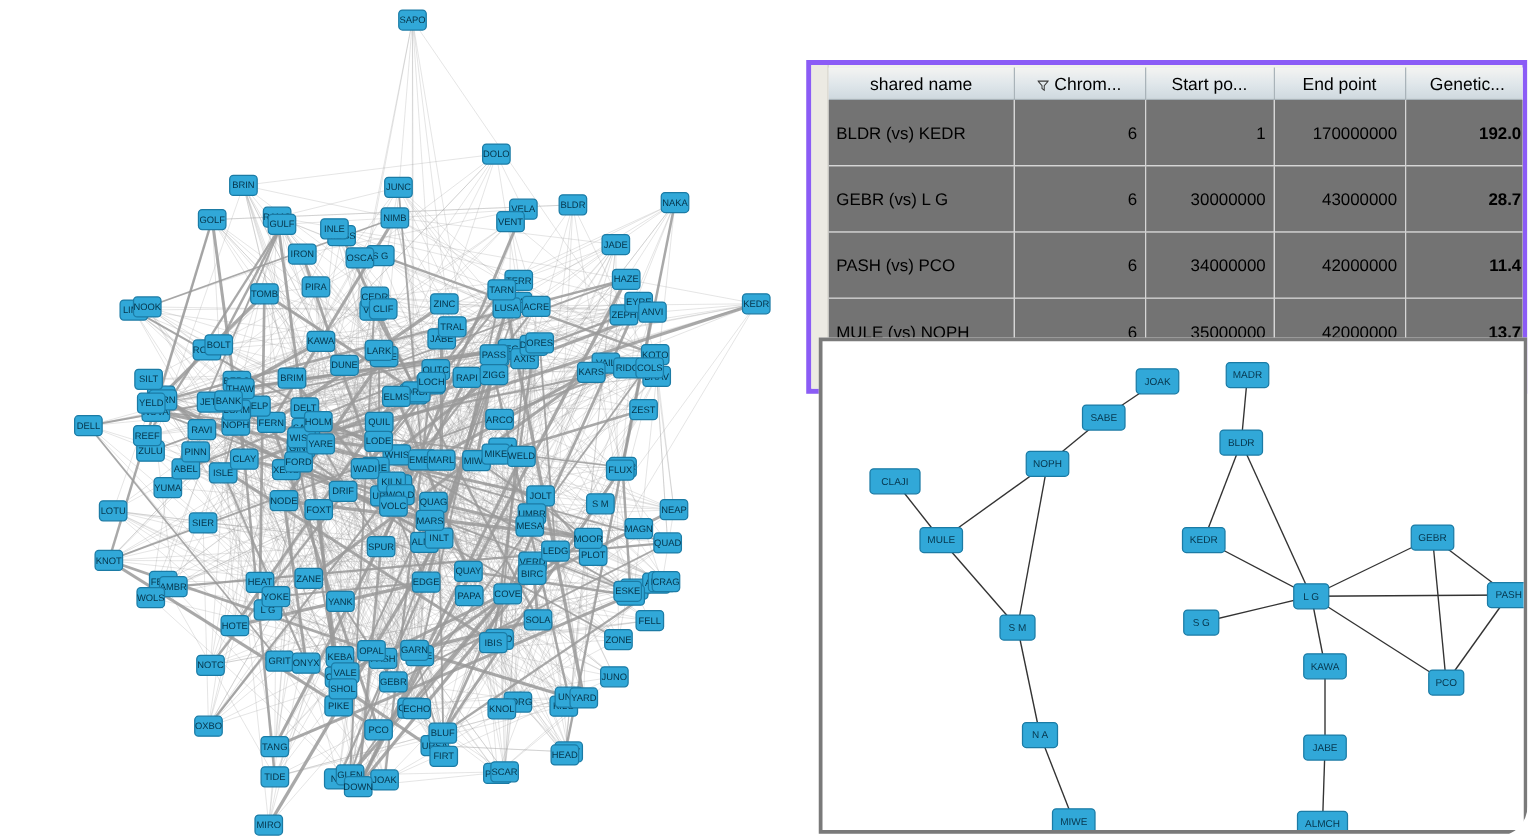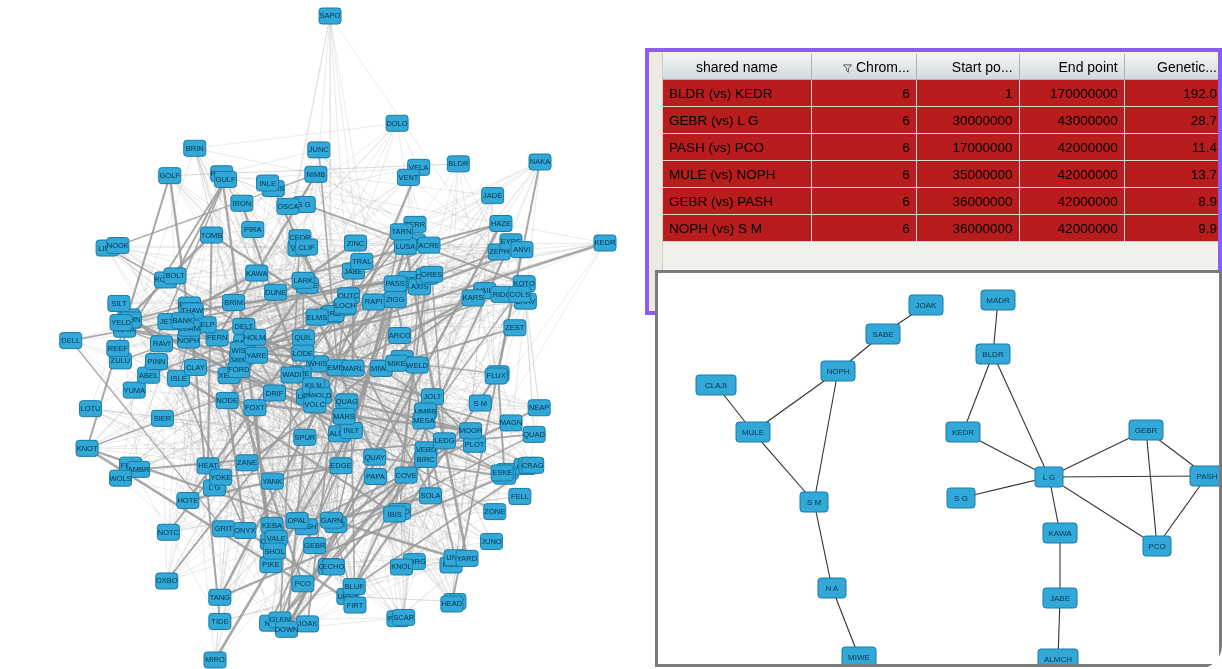--- a/index.html
+++ b/index.html
@@ -70,47 +70,47 @@
     background: #ffffff;
   }
   table.data-table th {
     background: linear-gradient(to bottom, #f4f4f2 0%, #dfe6ea 55%, #cfd9df 100%);
     border: 1px solid #a9b3b9;
     border-top: none;
     border-left: none;
     font-weight: normal;
     font-size: 14px;
     padding: 3px 6px;
-    text-align: right;
+    text-align: center;
     white-space: nowrap;
     height: 19px;
   }
   table.data-table th.col-name { text-align: center; }
   table.data-table td {
     border-bottom: 1px solid #d6d6d6;
     border-right: 1px solid #d6d6d6;
-    padding: 3px 6px;
+    padding: 16px 6px;
     height: 20px;
     white-space: nowrap;
-    background: #b91c1c;
+    background: #737373;
   }
   td.align-left  { text-align: left; }
   td.align-right { text-align: right; }
   .filter-icon {
     display: inline-block;
     width: 9px;
     height: 9px;
     margin-right: 4px;
     vertical-align: -1px;
   }
   .col-w1 { width: 150px; }
   .col-w2 { width: 104px; }
   .col-w3 { width: 104px; }
   .col-w4 { width: 104px; }
-  .col-w5 { width: 99px; }
+  .col-w5 { width: 99px; font-weight: bold; }
 
   
   #sub-network {
     position: absolute;
     left: 10px;
     top: 270px;
     width: 567px;
     height: 397px;
     background: #ffffff;
     border: 3px solid #7a7a7a;
@@ -2003,21 +2003,21 @@
             <tr>
               <td class="col-w1 align-left">GEBR (vs) L G</td>
               <td class="col-w2 align-right">6</td>
               <td class="col-w3 align-right">30000000</td>
               <td class="col-w4 align-right">43000000</td>
               <td class="col-w5 align-right">28.7</td>
             </tr>
             <tr>
               <td class="col-w1 align-left">PASH (vs) PCO</td>
               <td class="col-w2 align-right">6</td>
-              <td class="col-w3 align-right">17000000</td>
+              <td class="col-w3 align-right">34000000</td>
               <td class="col-w4 align-right">42000000</td>
               <td class="col-w5 align-right">11.4</td>
             </tr>
             <tr>
               <td class="col-w1 align-left">MULE (vs) NOPH</td>
               <td class="col-w2 align-right">6</td>
               <td class="col-w3 align-right">35000000</td>
               <td class="col-w4 align-right">42000000</td>
               <td class="col-w5 align-right">13.7</td>
             </tr>

